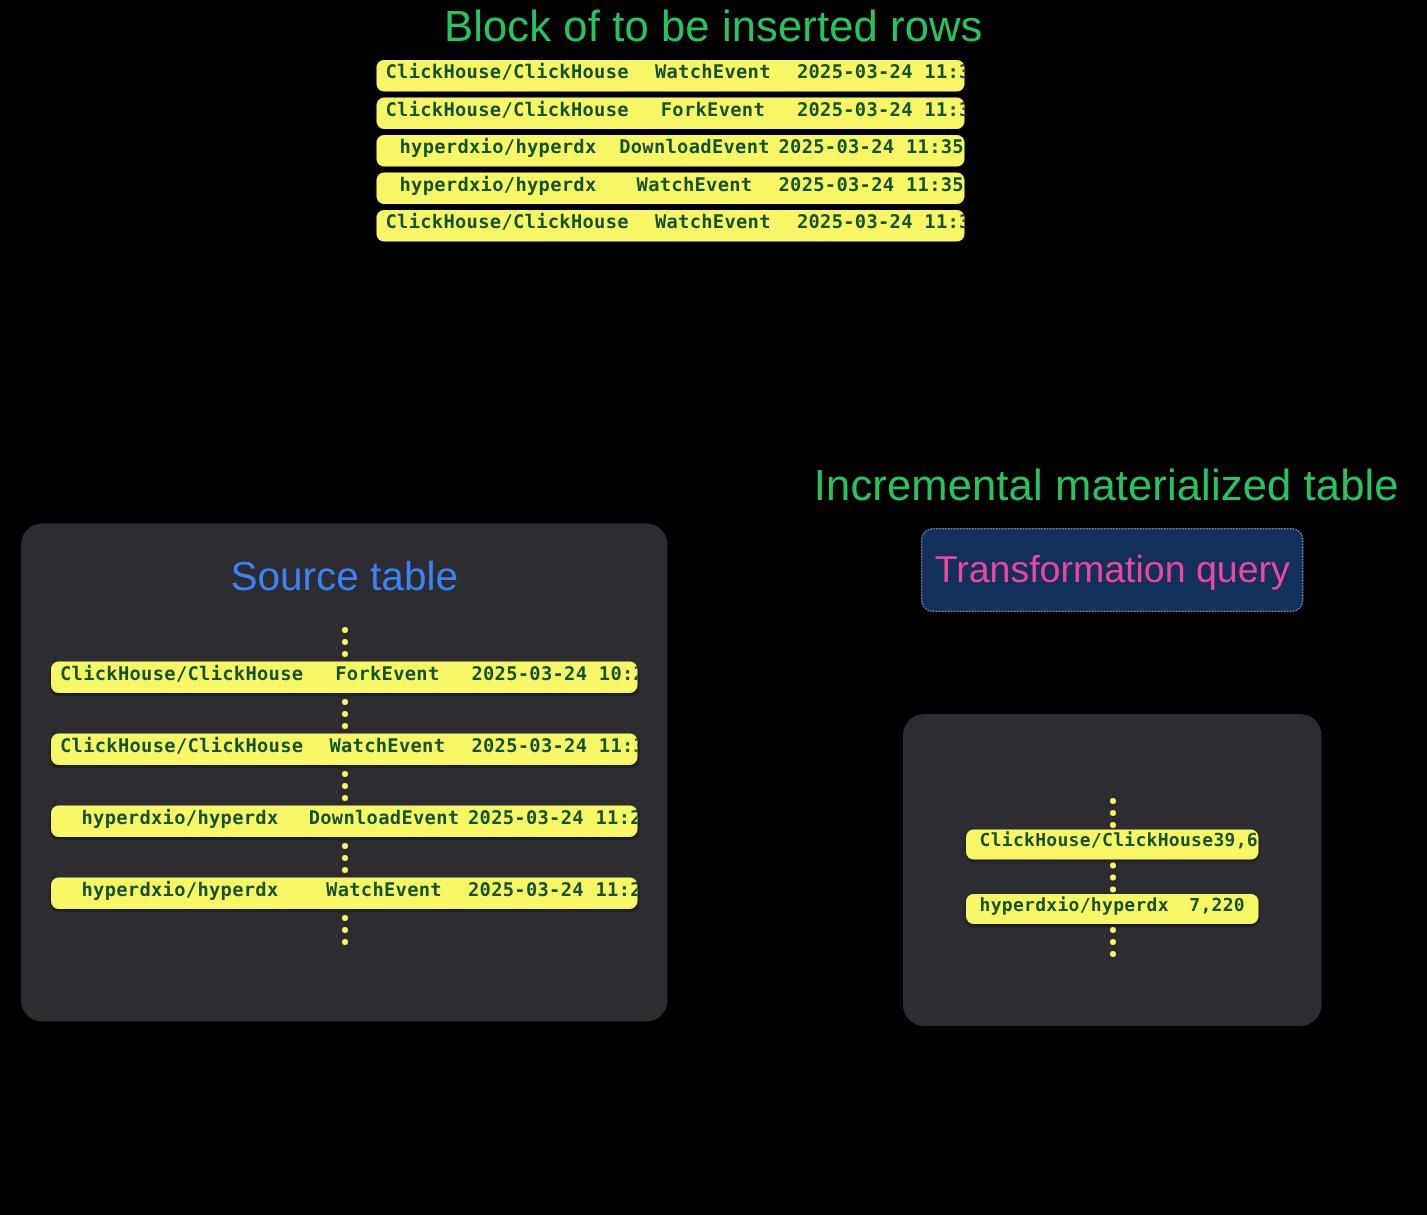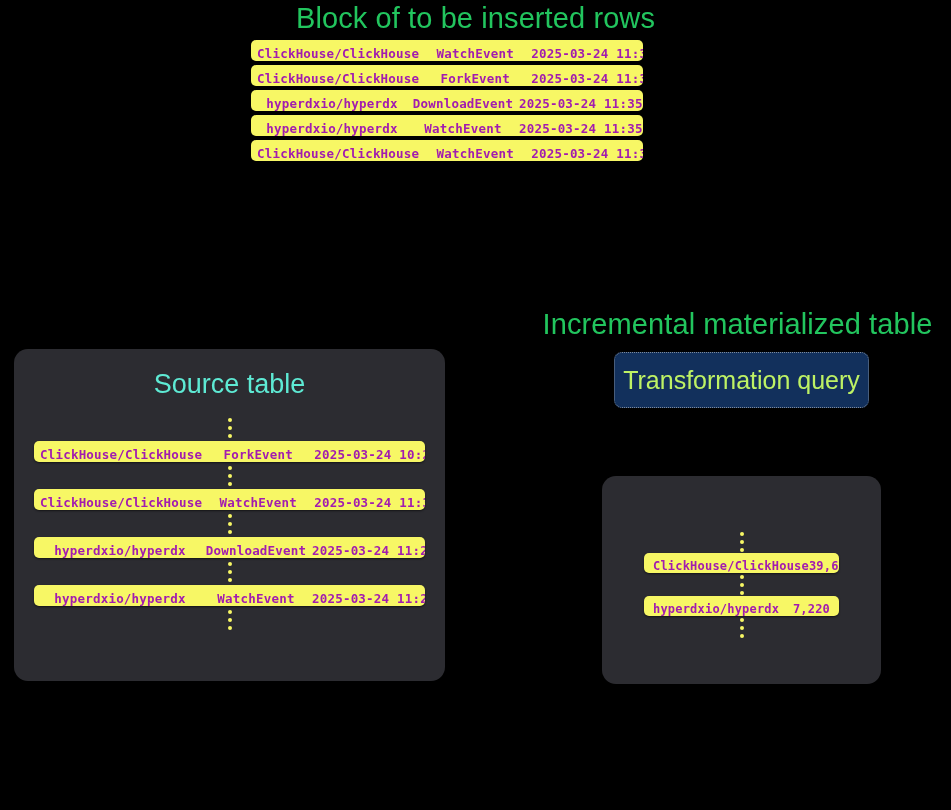--- a/index.html
+++ b/index.html
@@ -20,38 +20,38 @@
   .heading {
     position: absolute;
     color: #22c55e;
     font-size: 29px;
     font-weight: 400;
     letter-spacing: 0.1px;
     white-space: nowrap;
     text-align: center;
   }
   .panel-title {
-    color: #5eead4;
+    color: #3b82f6;
     font-size: 27px;
     font-weight: 400;
     text-align: center;
     white-space: nowrap;
   }
 
   
   .row {
     background: #f7f765;
-    color: #a21caf;
+    color: #14532d;
     border-radius: 5px;
     font-family: "DejaVu Sans Mono", monospace;
     font-size: 12.5px;
     font-weight: 700;
     letter-spacing: 0.2px;
     display: flex;
-    align-items: flex-end;
+    align-items: flex-start;
     box-sizing: border-box;
     box-shadow: 0 1px 2px rgba(0,0,0,0.55);
     white-space: nowrap;
     overflow: hidden;
   }
   .row .c-repo   { flex: 0 0 150px; text-align: center; }
   .row .c-event  { flex: 0 0 112px; text-align: center; }
   .row .c-ts     { flex: 0 0 auto;  text-align: left; }
 
   
@@ -160,21 +160,21 @@
     height: 56px;
     background: #12305c;
     border: 1px dotted #7d8a9c;
     border-radius: 8px;
     display: flex;
     align-items: center;
     justify-content: center;
     box-sizing: border-box;
   }
   #transform-box .label {
-    color: #bef264;
+    color: #ec4899;
     font-size: 25px;
     font-weight: 400;
     white-space: nowrap;
   }
 </style>
 </head>
 <body>
 
 <div class="heading" id="block-title">Block of to be inserted rows</div>
 

